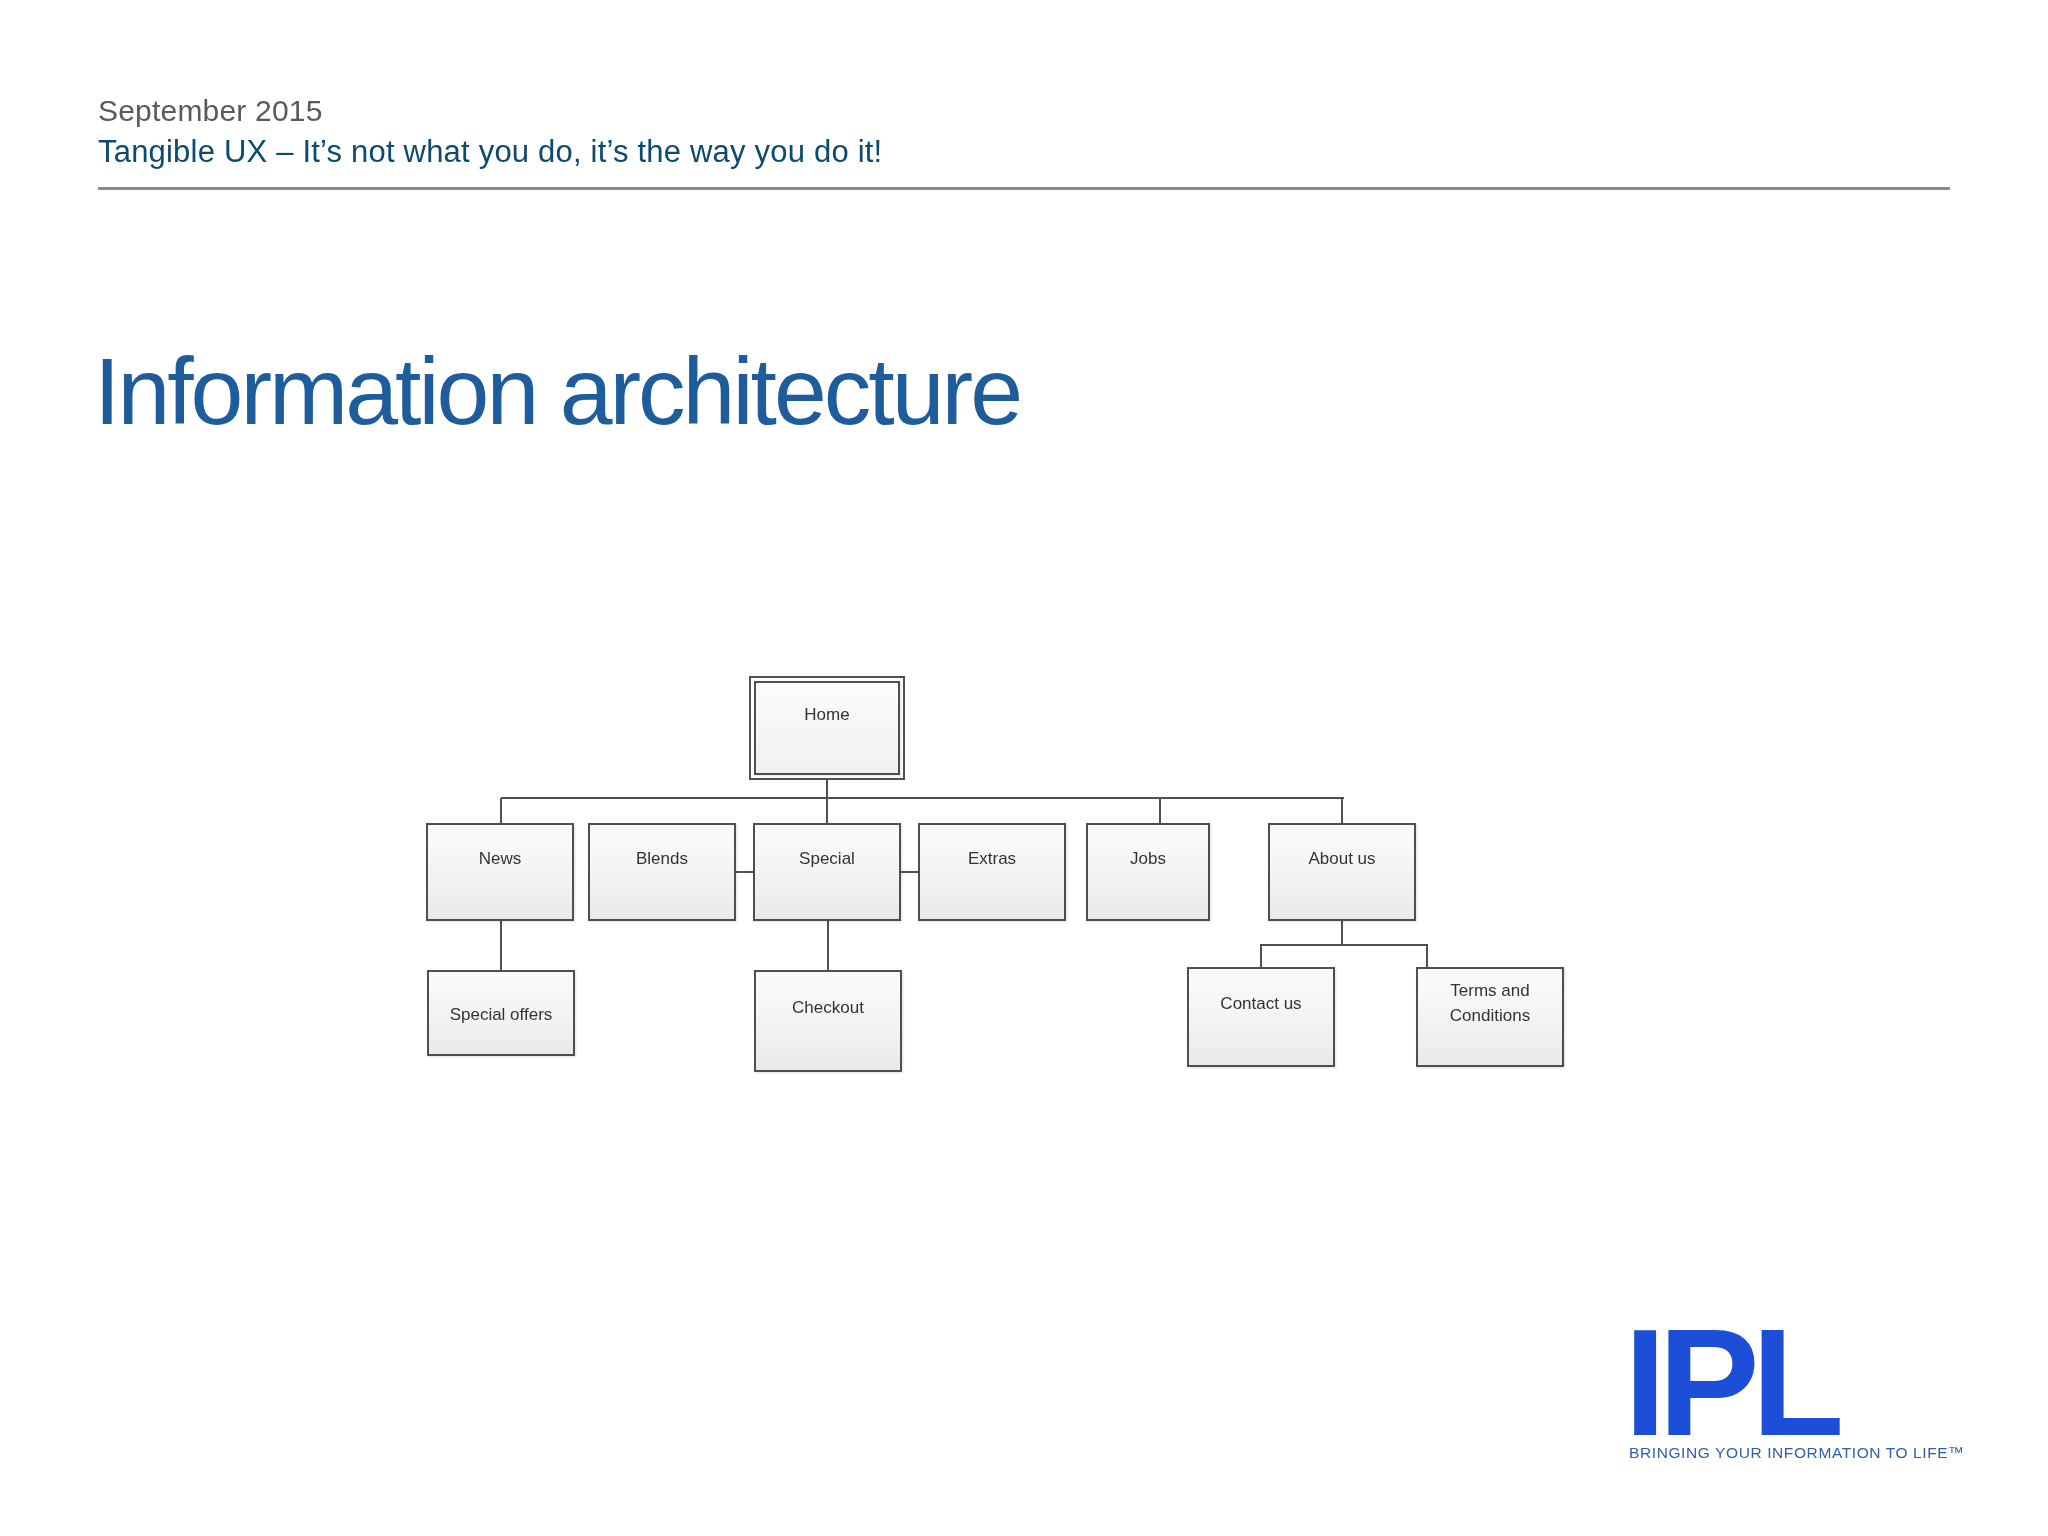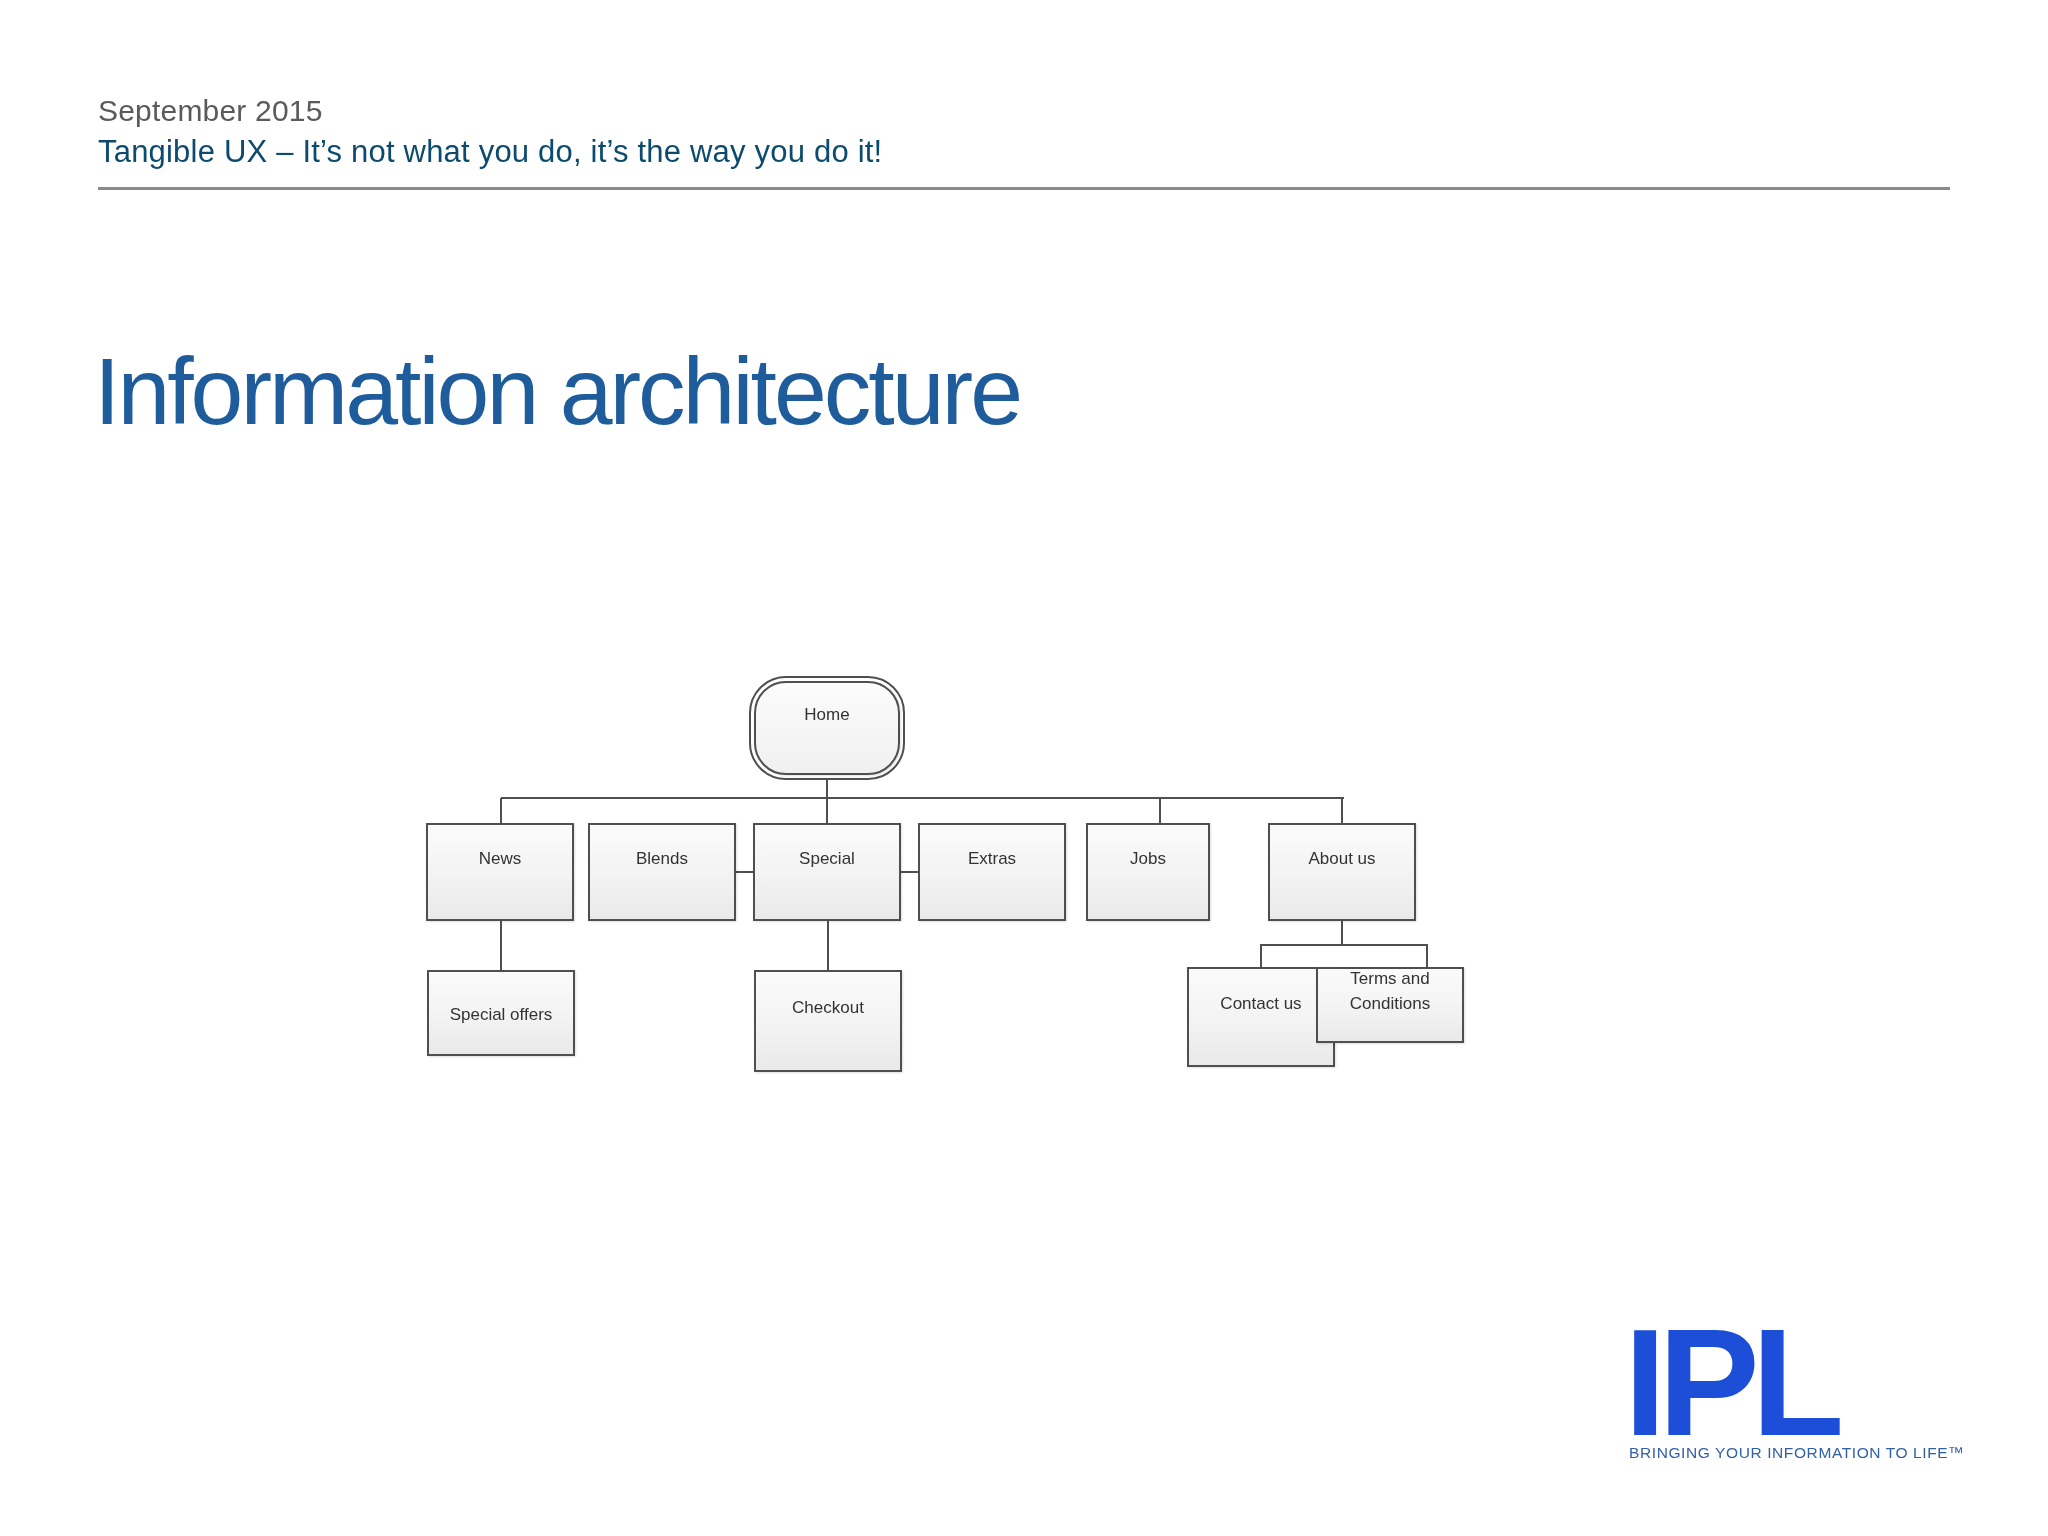--- a/index.html
+++ b/index.html
@@ -47,34 +47,33 @@
     display: flex; align-items: center; justify-content: center;
     text-align: center;
     font-size: 17px; line-height: 1.45; color: #333333;
     padding: 0 18px 26px 18px;
     box-shadow: 1px 1px 2px rgba(0,0,0,0.12);
   }
   .node.double {
     outline: 2px solid #4f4f4f;
     outline-offset: 3px;
     background: linear-gradient(180deg, #fcfcfc 0%, #f0f0f0 100%);
-    border-radius: 32px;
   }
   
   .n-home     { left: 754px;  top: 681px; width: 146px; height: 94px; }
   .n-news     { left: 426px;  top: 823px; width: 148px; height: 98px; }
   .n-blends   { left: 588px;  top: 823px; width: 148px; height: 98px; }
   .n-strength { left: 753px;  top: 823px; width: 148px; height: 98px; }
   .n-extras   { left: 918px;  top: 823px; width: 148px; height: 98px; }
   .n-jobs     { left: 1086px; top: 823px; width: 124px; height: 98px; }
   .n-about    { left: 1268px; top: 823px; width: 148px; height: 98px; }
   .n-special  { left: 427px;  top: 970px; width: 148px; height: 86px; align-items: flex-end; }
   .n-checkout { left: 754px;  top: 970px; width: 148px; height: 102px; text-align: right; }
   .n-contact  { left: 1187px; top: 967px; width: 148px; height: 100px; }
-  .n-terms    { left: 1316px; top: 967px; width: 148px; height: 76px; }
+  .n-terms    { left: 1416px; top: 967px; width: 148px; height: 100px; }
   
   .c-stem-home        { left: 826px;  top: 778px; width: 2px;   height: 45px; }
   .c-rail             { left: 501px;  top: 797px; width: 843px; height: 2px;  }
   .c-drop-news        { left: 500px;  top: 798px; width: 2px;   height: 26px; }
   .c-drop-jobs        { left: 1159px; top: 798px; width: 2px;   height: 26px; }
   .c-drop-about       { left: 1341px; top: 798px; width: 2px;   height: 26px; }
   .c-link-blends      { left: 735px;  top: 871px; width: 20px;  height: 2px;  }
   .c-link-extras      { left: 900px;  top: 871px; width: 20px;  height: 2px;  }
   .c-news-special     { left: 500px;  top: 920px; width: 2px;   height: 51px; }
   .c-strength-checkout{ left: 827px;  top: 920px; width: 2px;   height: 51px; }

